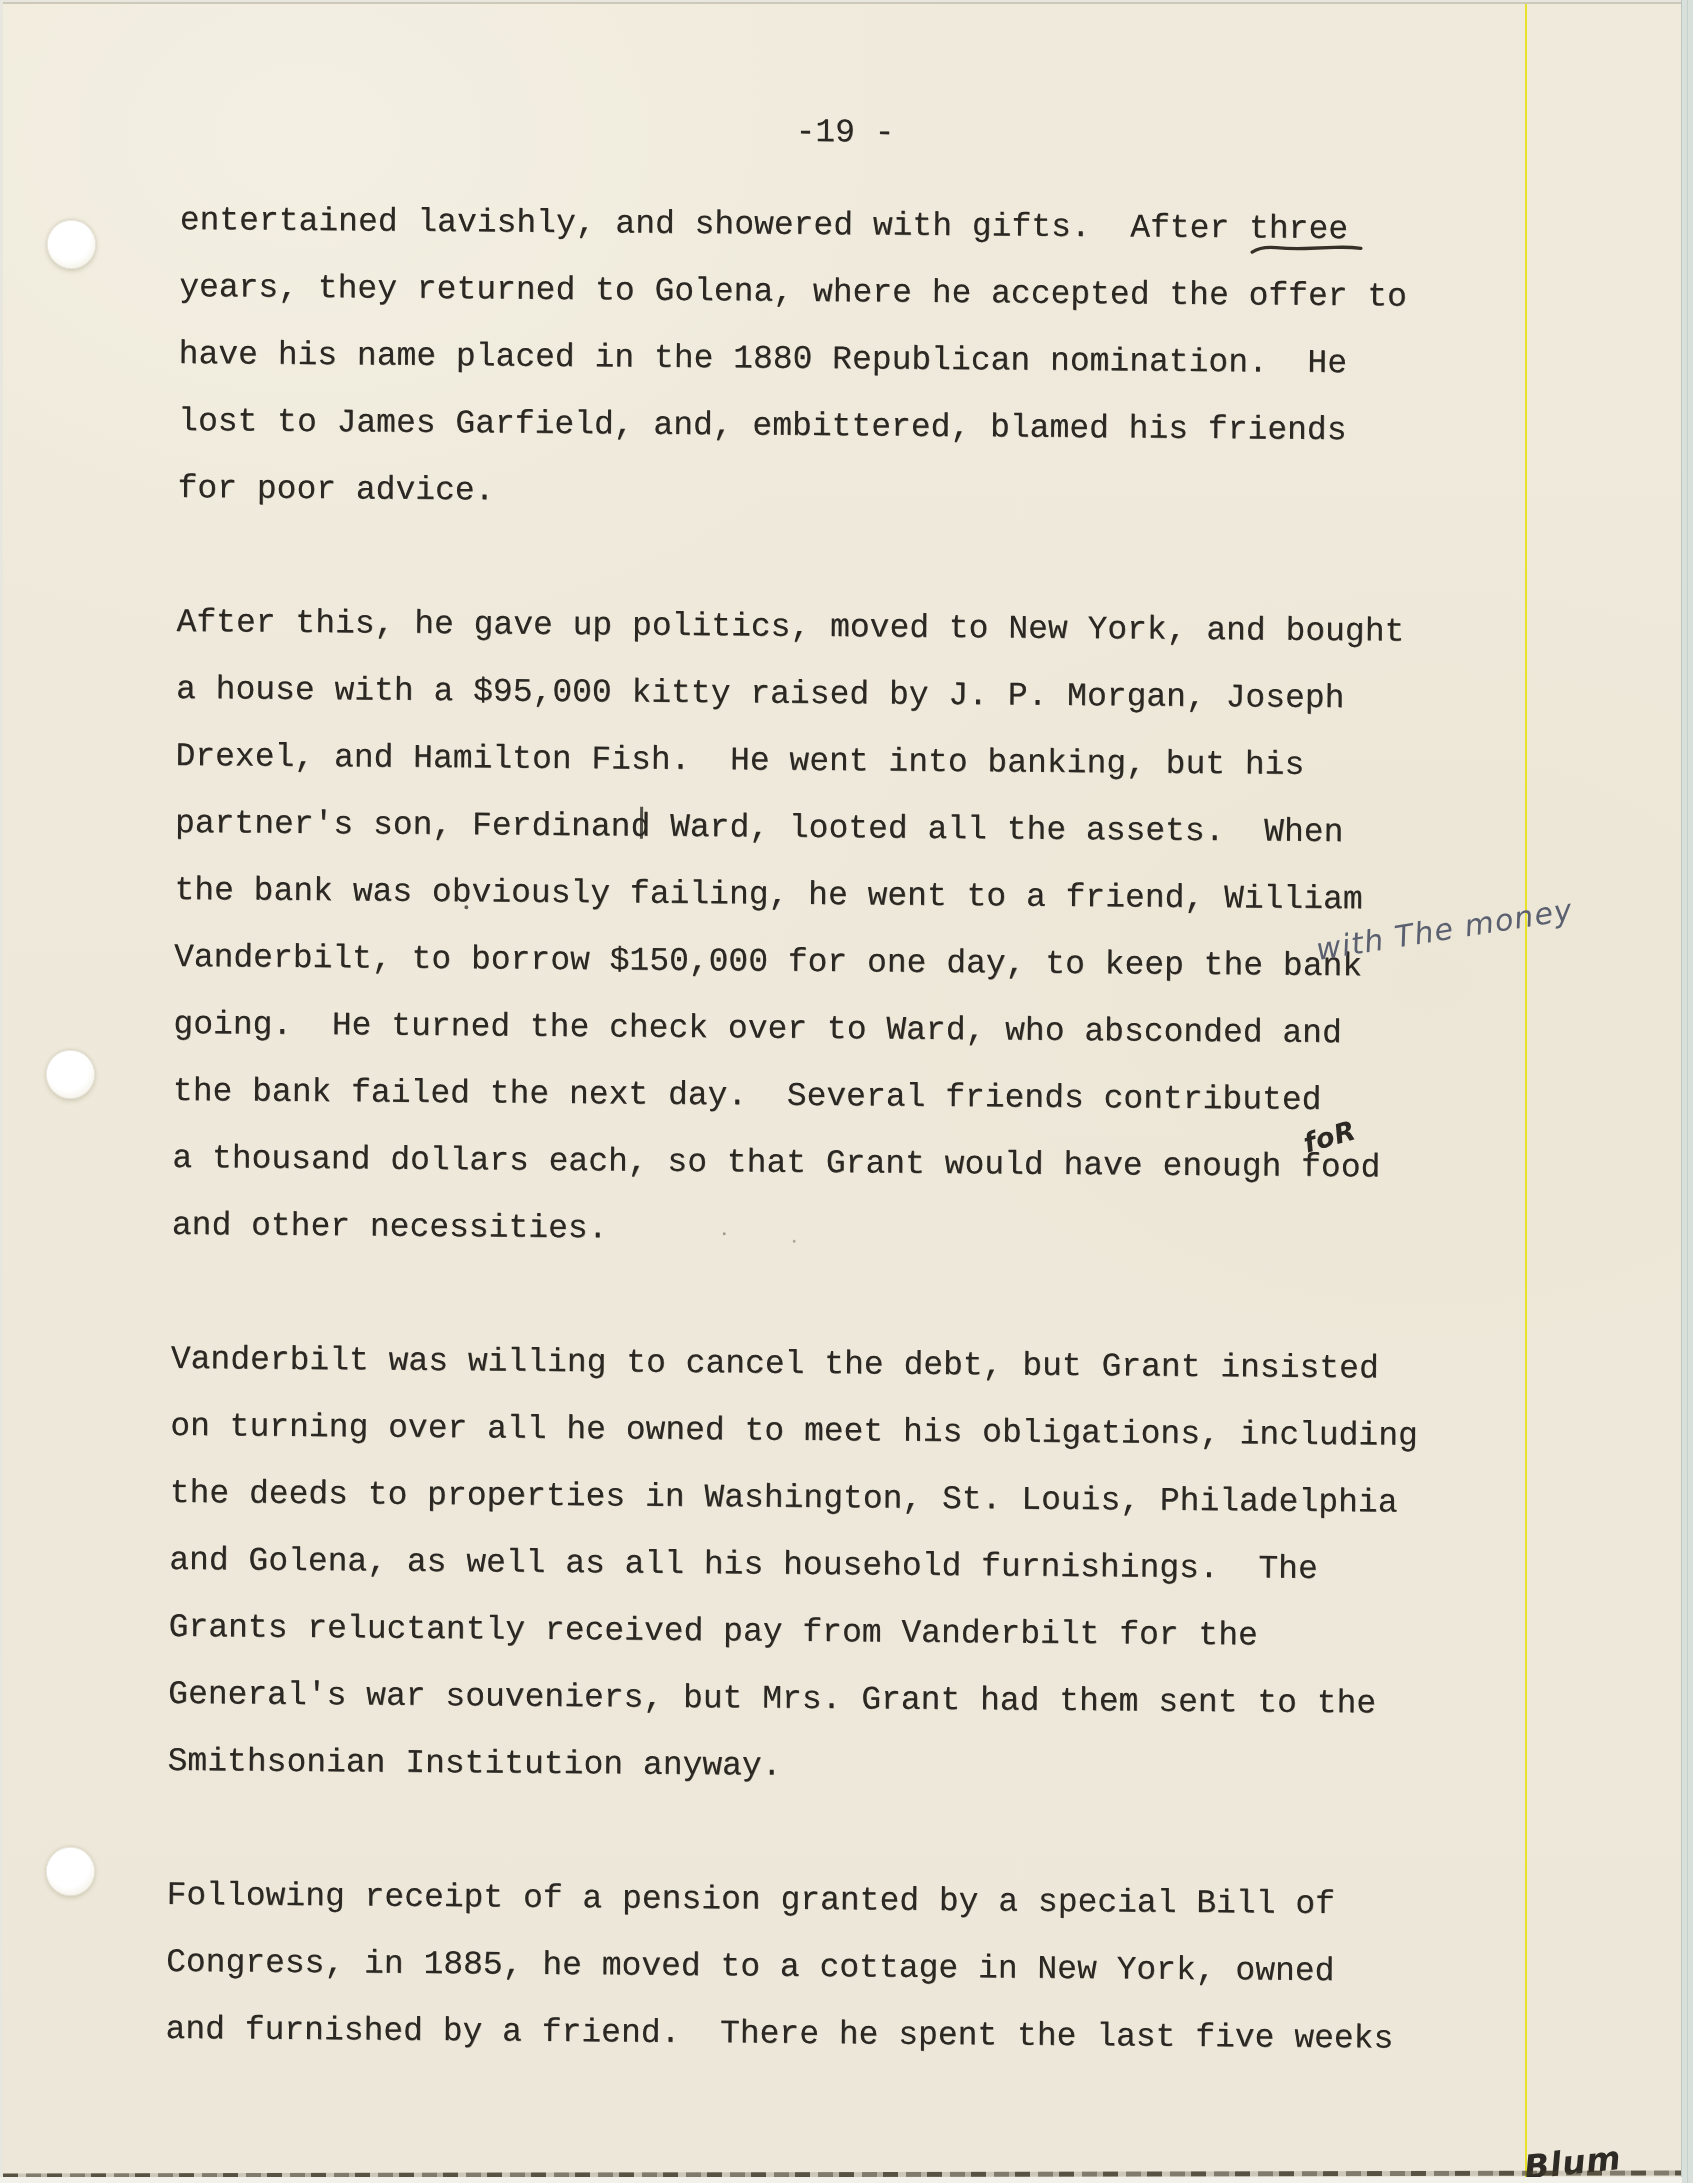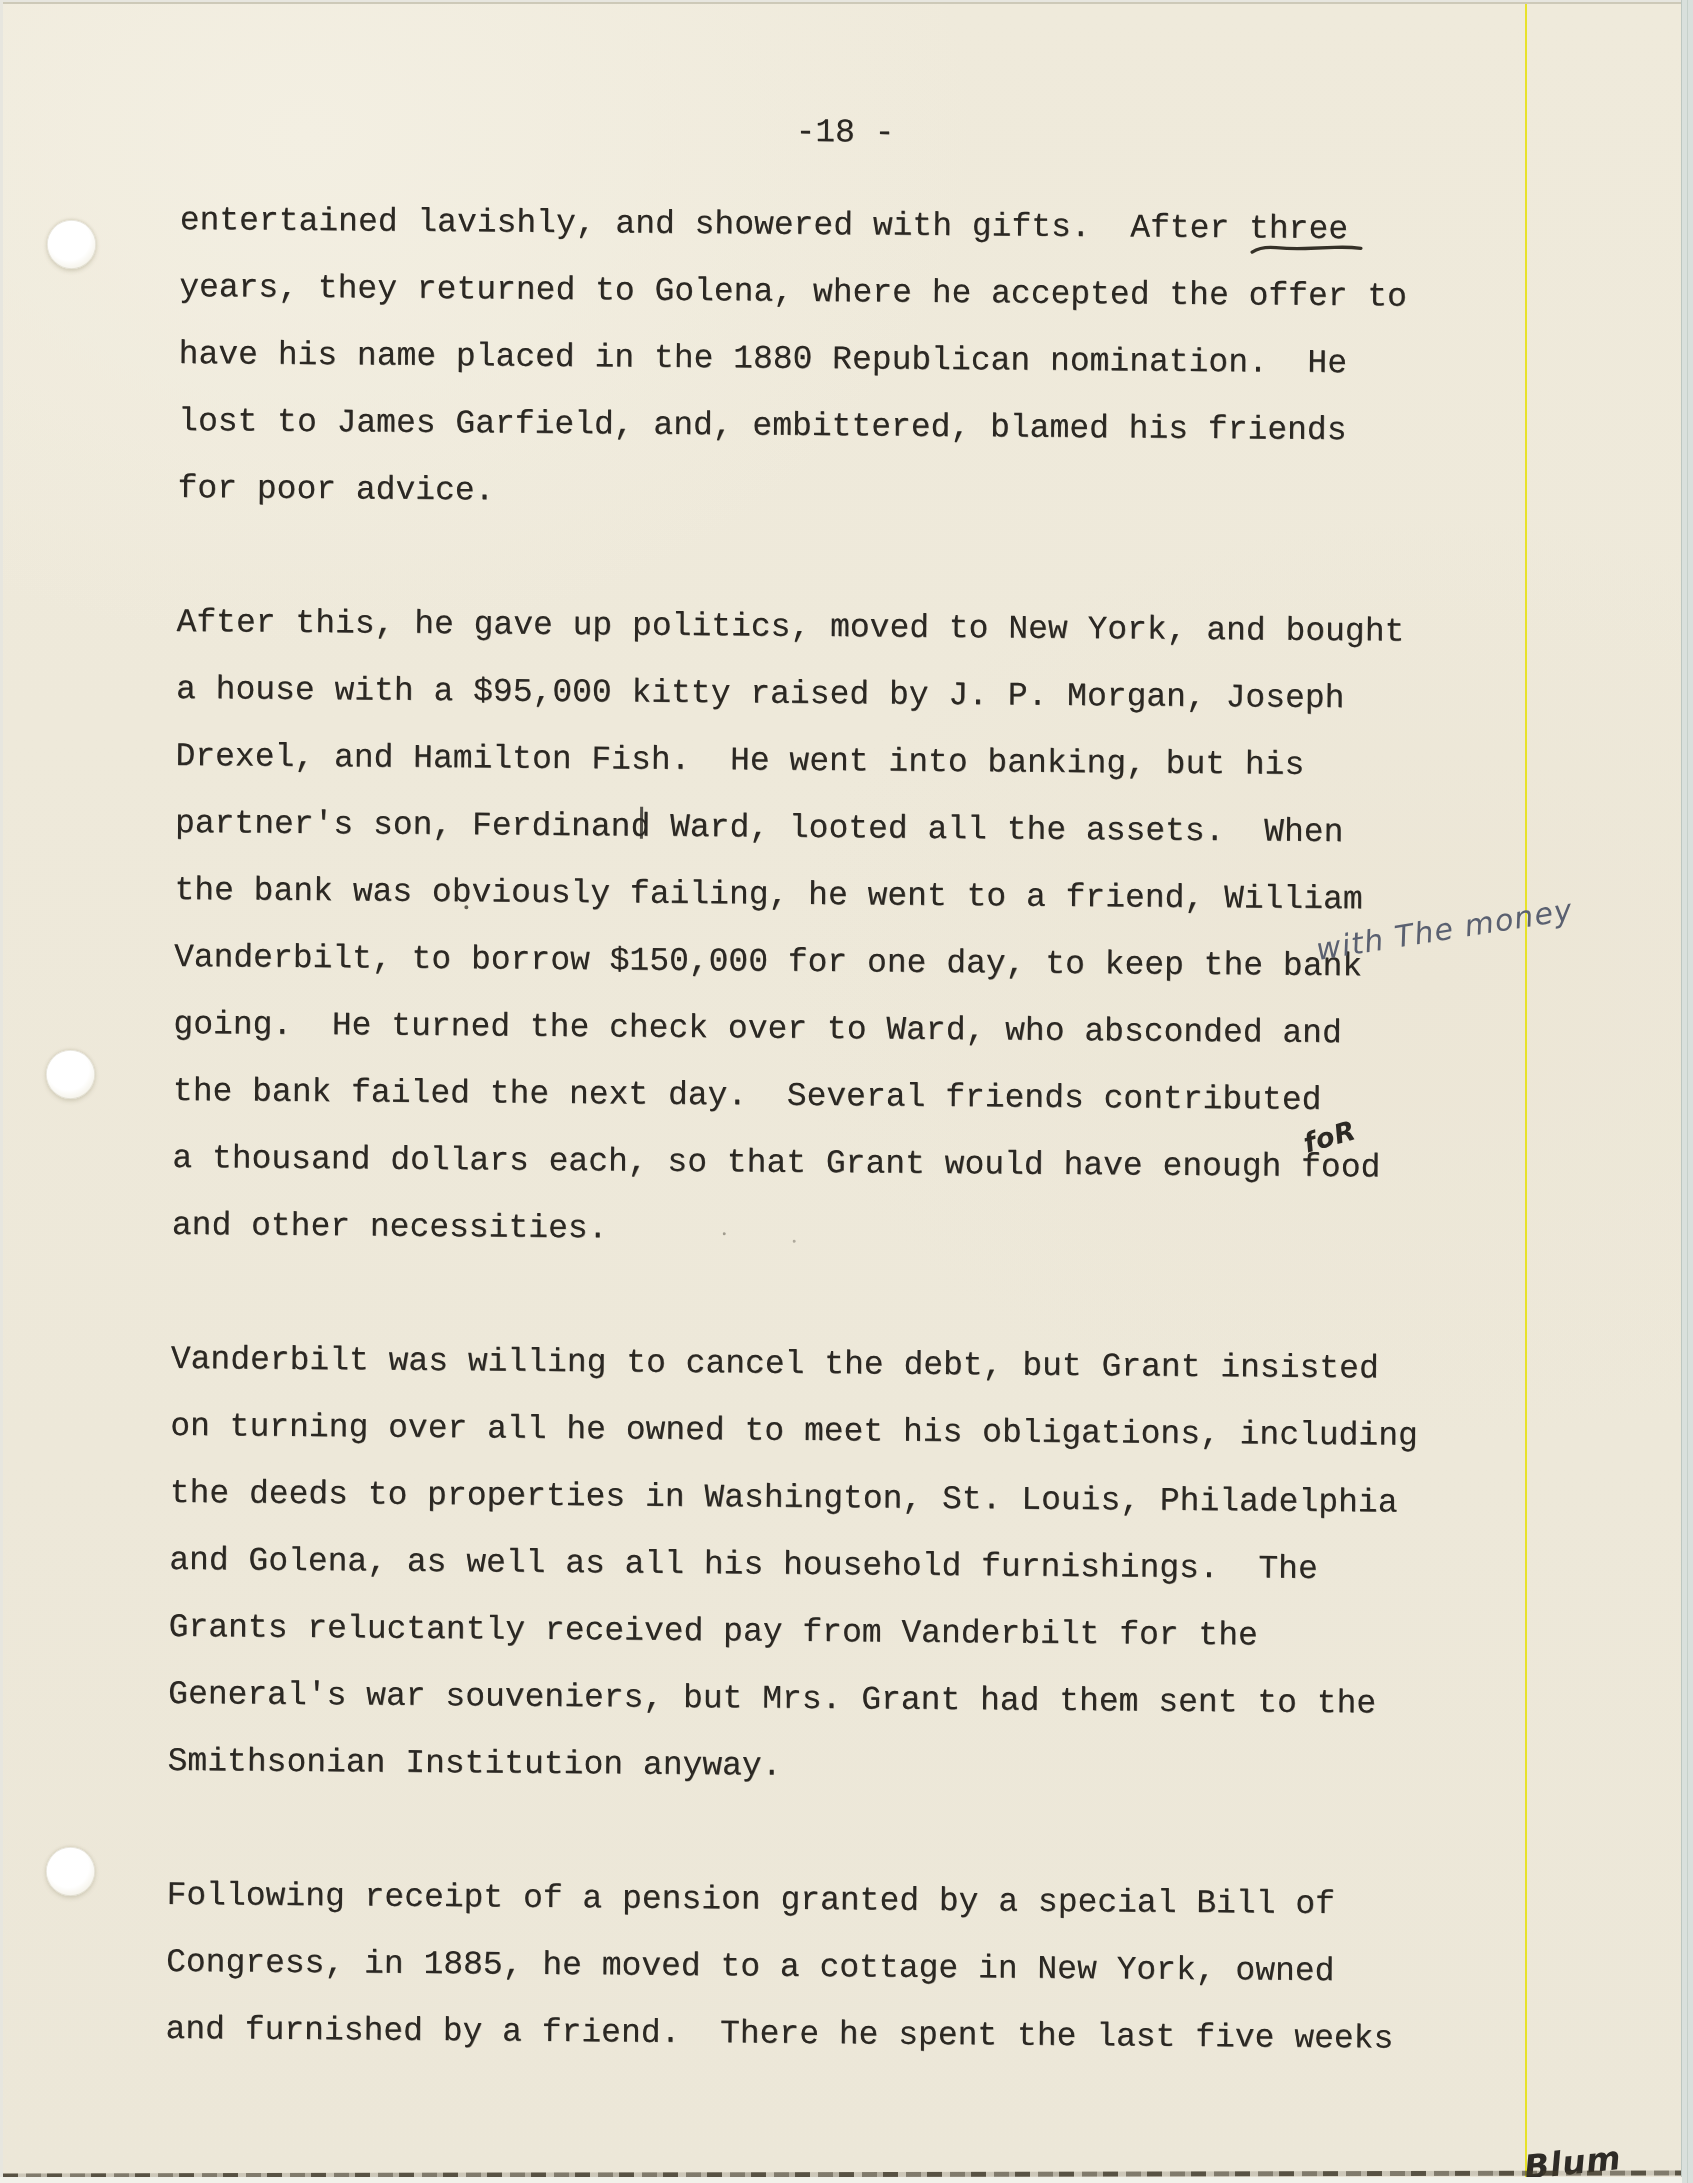--- a/index.html
+++ b/index.html
@@ -114,21 +114,21 @@
 
 <div class="paper">
 
   <div class="hole h1"></div>
   <div class="hole h2"></div>
   <div class="hole h3"></div>
 
   <div class="margin-line"></div>
 
   <div class="typed">
-    <div class="page-header">-18 -</div>
+    <div class="page-header">-19 -</div>
 
     <svg class="underline-squiggle" viewBox="0 0 172 18">
       <path d="M4,13 q14,-9 36,-7 t44,1 t44,-2 t40,1" fill="none" stroke="#353128" stroke-width="5" stroke-linecap="round"></path>
     </svg>
 
     <div class="strikeover"></div>
     <div class="speck" style="left:290px;top:716px;"></div>
     <div class="speck" style="left:551px;top:1041px;width:3.3px;height:3.3px;opacity:0.55;"></div>
     <div class="speck" style="left:621px;top:1048px;width:3.3px;height:3.3px;opacity:0.45;"></div>
 

